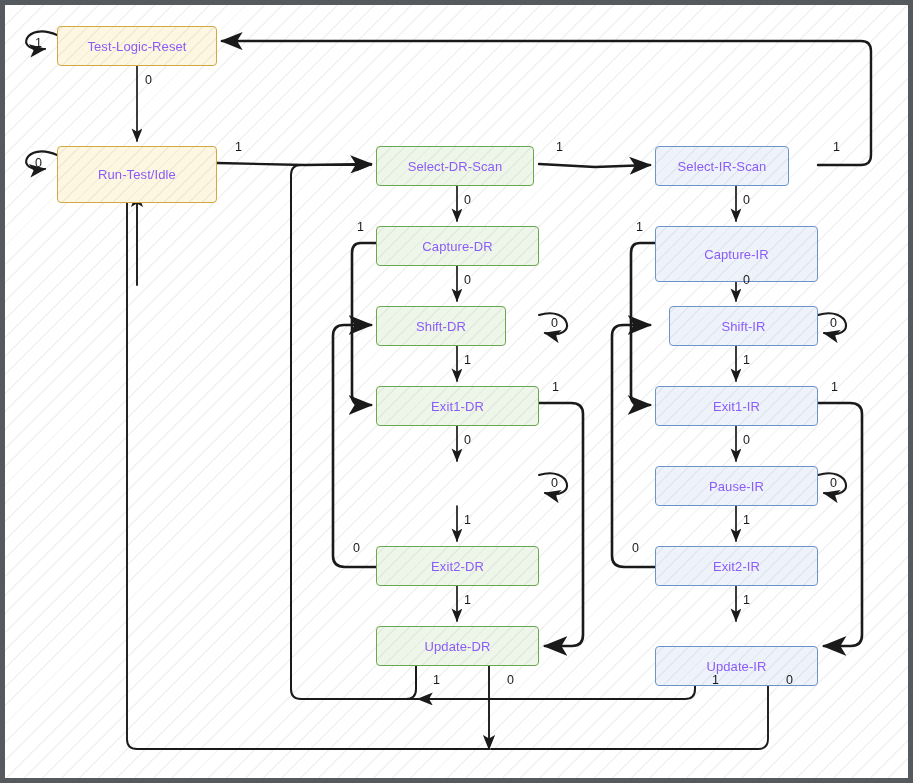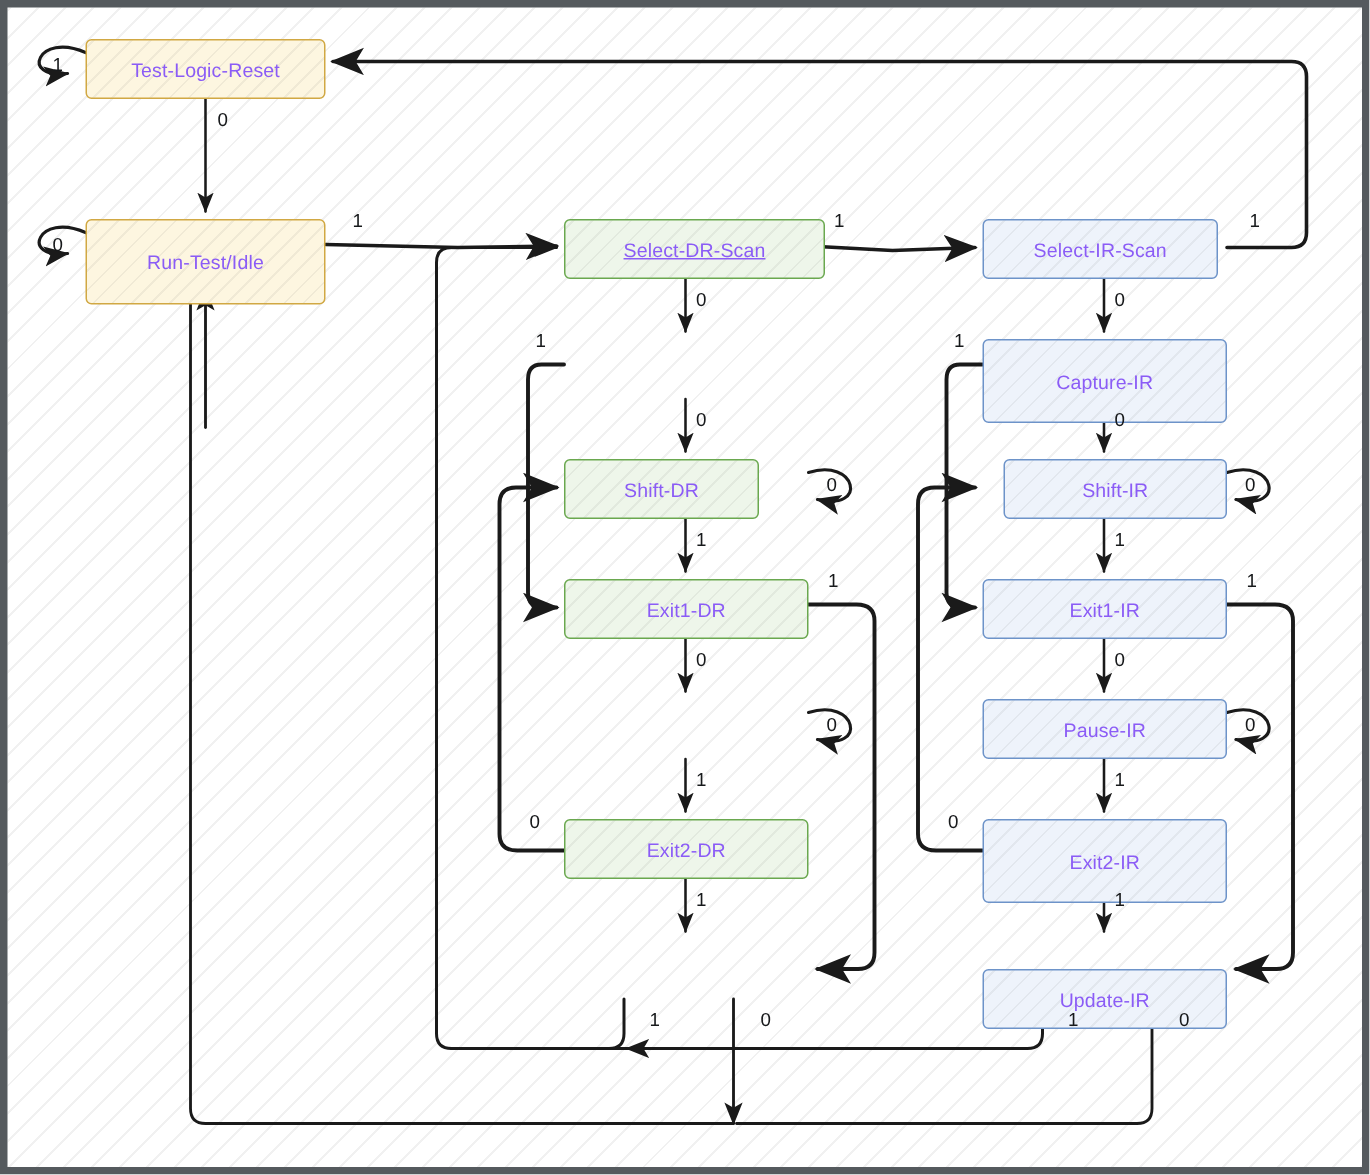--- a/index.html
+++ b/index.html
@@ -138,49 +138,55 @@
     </g>
   </svg>
 
   <div class="node n-amber" style="left:52px;top:21px;width:160px;height:40px;">
     <span class="lbl">Test-Logic-Reset</span>
   </div>
   <div class="node n-amber" style="left:52px;top:141px;width:160px;height:57px;">
     <span class="lbl">Run-Test/Idle</span>
   </div>
 
-  <div class="node n-green" style="left:371px;top:141px;width:174px;height:40px;text-decoration:underline;">
+  <div class="node n-green" style="left:371px;top:141px;width:158px;height:40px;">
     <span class="lbl">Select-DR-Scan</span>
+  </div>
+  <div class="node n-green" style="left:371px;top:221px;width:163px;height:40px;">
+    <span class="lbl">Capture-DR</span>
   </div>
   <div class="node n-green" style="left:371px;top:301px;width:130px;height:40px;">
     <span class="lbl">Shift-DR</span>
   </div>
   <div class="node n-green" style="left:371px;top:381px;width:163px;height:40px;">
     <span class="lbl">Exit1-DR</span>
   </div>
   <div class="node n-green" style="left:371px;top:541px;width:163px;height:40px;">
     <span class="lbl">Exit2-DR</span>
   </div>
-
-  <div class="node n-blue" style="left:650px;top:141px;width:157px;height:40px;">
+  <div class="node n-green" style="left:371px;top:621px;width:163px;height:40px;">
+    <span class="lbl">Update-DR</span>
+  </div>
+
+  <div class="node n-blue" style="left:650px;top:141px;width:134px;height:40px;">
     <span class="lbl">Select-IR-Scan</span>
   </div>
   <div class="node n-blue" style="left:650px;top:221px;width:163px;height:56px;">
     <span class="lbl">Capture-IR</span>
   </div>
   <div class="node n-blue" style="left:664px;top:301px;width:149px;height:40px;">
     <span class="lbl">Shift-IR</span>
   </div>
   <div class="node n-blue" style="left:650px;top:381px;width:163px;height:40px;">
     <span class="lbl">Exit1-IR</span>
   </div>
   <div class="node n-blue" style="left:650px;top:461px;width:163px;height:40px;">
     <span class="lbl">Pause-IR</span>
   </div>
-  <div class="node n-blue" style="left:650px;top:541px;width:163px;height:56px;">
+  <div class="node n-blue" style="left:650px;top:541px;width:163px;height:40px;">
     <span class="lbl">Exit2-IR</span>
   </div>
   <div class="node n-blue" style="left:650px;top:621px;width:163px;height:40px;margin-top:20px;">
     <span class="lbl">Update-IR</span>
   </div>
 
   <span class="elabel" style="left:30px;top:31px;">1</span>
   <span class="elabel" style="left:140px;top:68px;">0</span>
   <span class="elabel" style="left:30px;top:151px;">0</span>
   <span class="elabel" style="left:230px;top:135px;">1</span>

